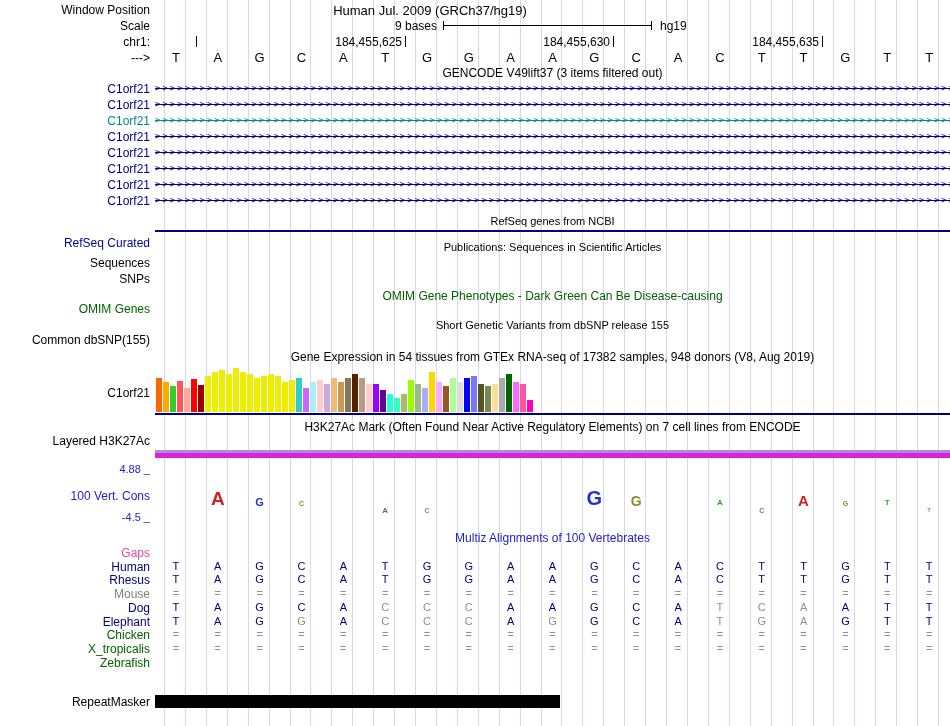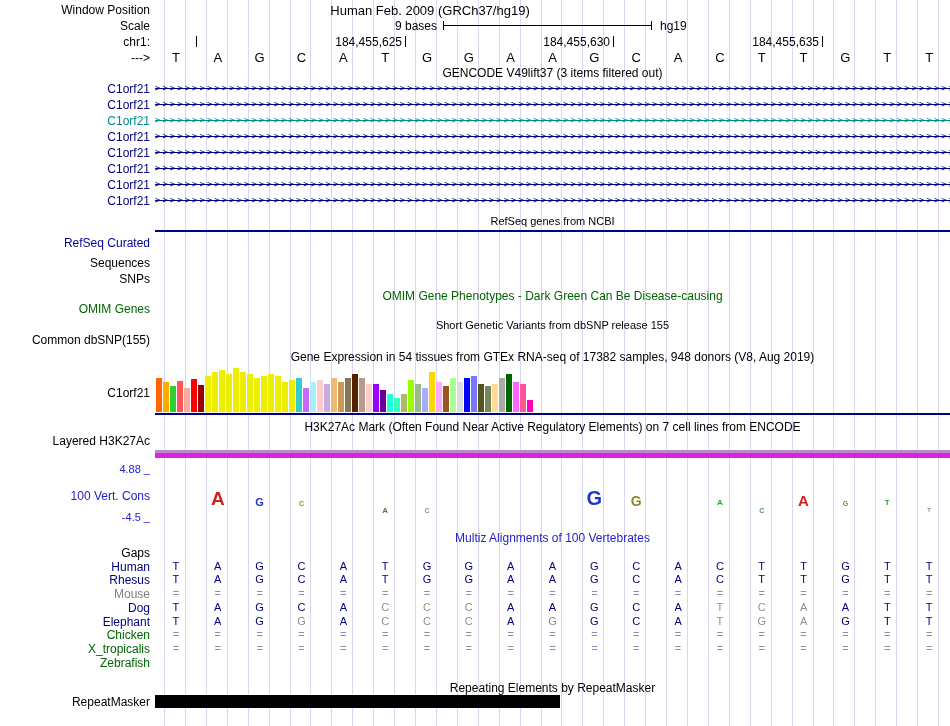--- a/index.html
+++ b/index.html
@@ -14,21 +14,21 @@
   .base-row{left:155px;top:51px;width:795px;height:13px;display:flex;font-size:13px;line-height:13px;}
   .base-row span{flex:1;text-align:center;}
 </style>
 </head>
 <body>
 
 <div class="browser" id="browser">
   <div class="grid"></div>
 
   <div class="rlab" style="top:3px">Window Position</div>
-  <div class="abs" style="left:255px;top:3px;width:350px;text-align:center;font-size:13px">Human Feb. 2009 (GRCh37/hg19)</div>
+  <div class="abs" style="left:255px;top:3px;width:350px;text-align:center;font-size:13px">Human Jul. 2009 (GRCh37/hg19)</div>
 
   <div class="rlab" style="top:19px">Scale</div>
   <div class="abs" style="left:352px;top:19px;width:85px;text-align:right;font-size:12px">9 bases</div>
   <div class="abs" style="left:443px;top:25px;width:209px;height:1px;background:#000"></div>
   <div class="abs" style="left:443px;top:21px;width:1px;height:9px;background:#000"></div>
   <div class="abs" style="left:651px;top:21px;width:1px;height:9px;background:#000"></div>
   <div class="abs" style="left:660px;top:19px;font-size:12px">hg19</div>
 
   <div class="rlab" style="top:35px">chr1:</div>
   <div id="coords">
@@ -105,20 +105,21 @@
       <div style="position: absolute; left: 155px; top: 194px; width: 795px; height: 13px; overflow: hidden;">
         <div style="position: absolute; left: 0px; right: 0px; top: 6px; height: 1px; background: rgb(0, 0, 128);"></div>
         <div style="position: absolute; left: 0px; top: 0px; white-space: nowrap; font-family: &quot;DejaVu Sans Mono&quot;, monospace; font-size: 9px; line-height: 13px; letter-spacing: 2px; color: rgb(0, 0, 128);">&gt;&gt;&gt;&gt;&gt;&gt;&gt;&gt;&gt;&gt;&gt;&gt;&gt;&gt;&gt;&gt;&gt;&gt;&gt;&gt;&gt;&gt;&gt;&gt;&gt;&gt;&gt;&gt;&gt;&gt;&gt;&gt;&gt;&gt;&gt;&gt;&gt;&gt;&gt;&gt;&gt;&gt;&gt;&gt;&gt;&gt;&gt;&gt;&gt;&gt;&gt;&gt;&gt;&gt;&gt;&gt;&gt;&gt;&gt;&gt;&gt;&gt;&gt;&gt;&gt;&gt;&gt;&gt;&gt;&gt;&gt;&gt;&gt;&gt;&gt;&gt;&gt;&gt;&gt;&gt;&gt;&gt;&gt;&gt;&gt;&gt;&gt;&gt;&gt;&gt;&gt;&gt;&gt;&gt;&gt;&gt;&gt;&gt;&gt;&gt;&gt;&gt;&gt;&gt;&gt;&gt;&gt;&gt;&gt;&gt;&gt;&gt;&gt;&gt;&gt;&gt;&gt;&gt;&gt;&gt;&gt;&gt;&gt;&gt;&gt;&gt;&gt;&gt;&gt;&gt;</div>
       </div>
     </div>
 
   <div class="title small" style="top:215px">RefSeq genes from NCBI</div>
   <div class="rlab" style="top:236px;color:#000099">RefSeq Curated</div>
   <div class="abs" style="left:155px;top:230px;width:795px;height:2px;background:#000080"></div>
 
+  <div class="title small" style="top:241px">Publications: Sequences in Scientific Articles</div>
   <div class="rlab" style="top:256px">Sequences</div>
   <div class="rlab" style="top:272px">SNPs</div>
 
   <div class="title" style="top:289px;color:#006400">OMIM Gene Phenotypes - Dark Green Can Be Disease-causing</div>
   <div class="rlab" style="top:302px;color:#006400">OMIM Genes</div>
 
   <div class="title small" style="top:319px">Short Genetic Variants from dbSNP release 155</div>
   <div class="rlab" style="top:333px">Common dbSNP(155)</div>
 
   <div class="title" style="top:350px">Gene Expression in 54 tissues from GTEx RNA-seq of 17382 samples, 948 donors (V8, Aug 2019)</div>
@@ -200,21 +201,21 @@
       <div style="position: absolute; left: 698.947px; width: 41.8421px; text-align: center; font-weight: bold; color: rgb(34, 170, 34); font-size: 8px; line-height: 6px; height: 6px; top: 500px;">A</div>
       <div style="position: absolute; left: 740.789px; width: 41.8421px; text-align: center; font-weight: bold; color: rgb(74, 138, 138); font-size: 7px; line-height: 5px; height: 5px; top: 508px;">C</div>
       <div style="position: absolute; left: 782.632px; width: 41.8421px; text-align: center; font-weight: bold; color: rgb(204, 34, 34); font-size: 15px; line-height: 11px; height: 11px; top: 495px;">A</div>
       <div style="position: absolute; left: 824.474px; width: 41.8421px; text-align: center; font-weight: bold; color: rgb(138, 138, 34); font-size: 7px; line-height: 5px; height: 5px; top: 501px;">G</div>
       <div style="position: absolute; left: 866.316px; width: 41.8421px; text-align: center; font-weight: bold; color: rgb(34, 170, 34); font-size: 8px; line-height: 6px; height: 6px; top: 500px;">T</div>
       <div style="position: absolute; left: 908.158px; width: 41.8421px; text-align: center; font-weight: bold; color: rgb(138, 138, 138); font-size: 6px; line-height: 4px; height: 4px; top: 508px;">T</div>
     </div>
 
   <div class="title" style="top:531px;color:#2222cc">Multiz Alignments of 100 Vertebrates</div>
   <div id="multiz-rows">
-      <div style="position: absolute; left: 0px; top: 546px; width: 150px; text-align: right; font-size: 12px; color: #000000;">Gaps</div>
+      <div style="position: absolute; left: 0px; top: 546px; width: 150px; text-align: right; font-size: 12px; color: #ec4899;">Gaps</div>
       <div style="position: absolute; left: 155px; top: 546px; width: 795px; height: 13px; display: flex; font-size: 11px; line-height: 13px;">
         <span style="flex: 1 1 0%; text-align: center; color: rgb(0, 0, 0);"></span>
         <span style="flex: 1 1 0%; text-align: center; color: rgb(0, 0, 0);"></span>
         <span style="flex: 1 1 0%; text-align: center; color: rgb(0, 0, 0);"></span>
         <span style="flex: 1 1 0%; text-align: center; color: rgb(0, 0, 0);"></span>
         <span style="flex: 1 1 0%; text-align: center; color: rgb(0, 0, 0);"></span>
         <span style="flex: 1 1 0%; text-align: center; color: rgb(0, 0, 0);"></span>
         <span style="flex: 1 1 0%; text-align: center; color: rgb(0, 0, 0);"></span>
         <span style="flex: 1 1 0%; text-align: center; color: rgb(0, 0, 0);"></span>
         <span style="flex: 1 1 0%; text-align: center; color: rgb(0, 0, 0);"></span>
@@ -400,16 +401,15 @@
         <span style="flex: 1 1 0%; text-align: center; color: rgb(139, 139, 184);"></span>
         <span style="flex: 1 1 0%; text-align: center; color: rgb(139, 139, 184);"></span>
         <span style="flex: 1 1 0%; text-align: center; color: rgb(139, 139, 184);"></span>
         <span style="flex: 1 1 0%; text-align: center; color: rgb(139, 139, 184);"></span>
         <span style="flex: 1 1 0%; text-align: center; color: rgb(139, 139, 184);"></span>
         <span style="flex: 1 1 0%; text-align: center; color: rgb(139, 139, 184);"></span>
         <span style="flex: 1 1 0%; text-align: center; color: rgb(139, 139, 184);"></span>
       </div>
     </div>
 
-  <div class="title" style="top:681px">Repeating Elements by RepeatMasker</div>
   <div class="rlab" style="top:695px">RepeatMasker</div>
   <div class="abs" style="left:155px;top:695px;width:405px;height:13px;background:#000"></div>
 </div>
 
 </body></html>

